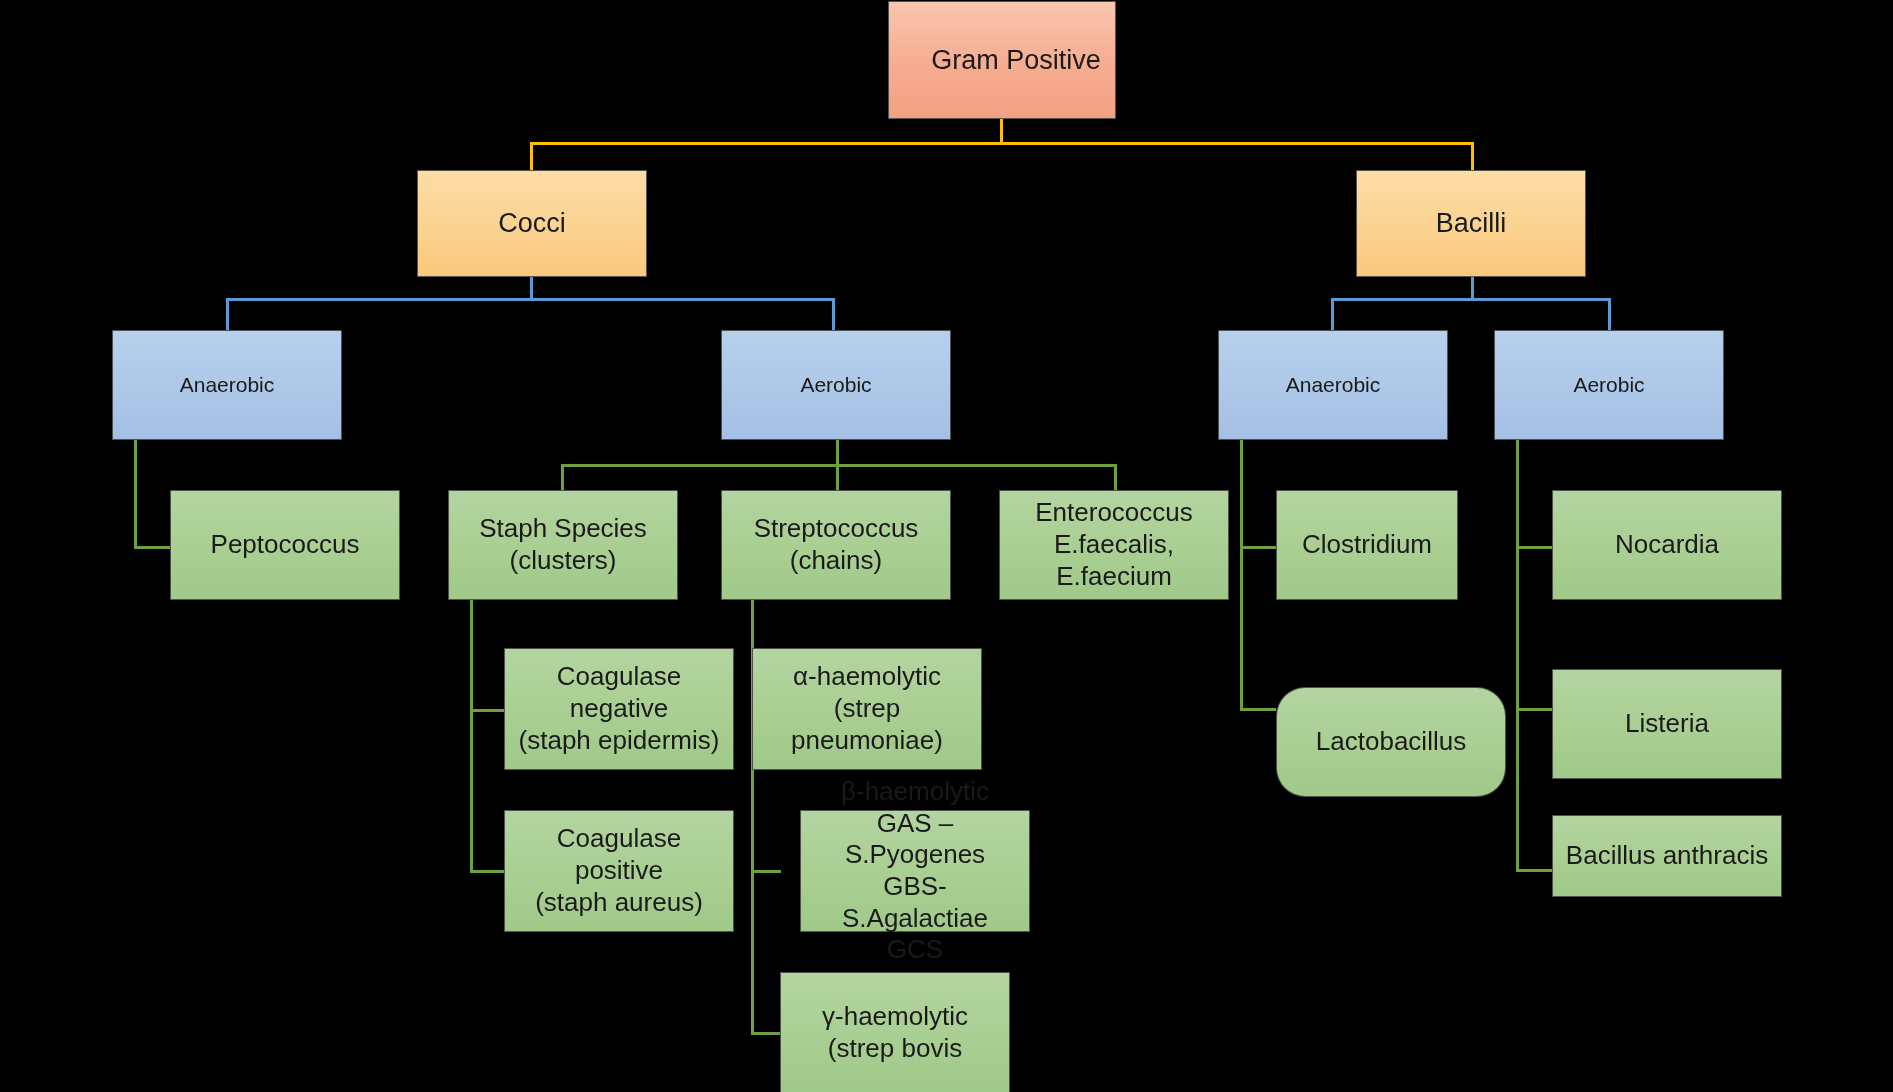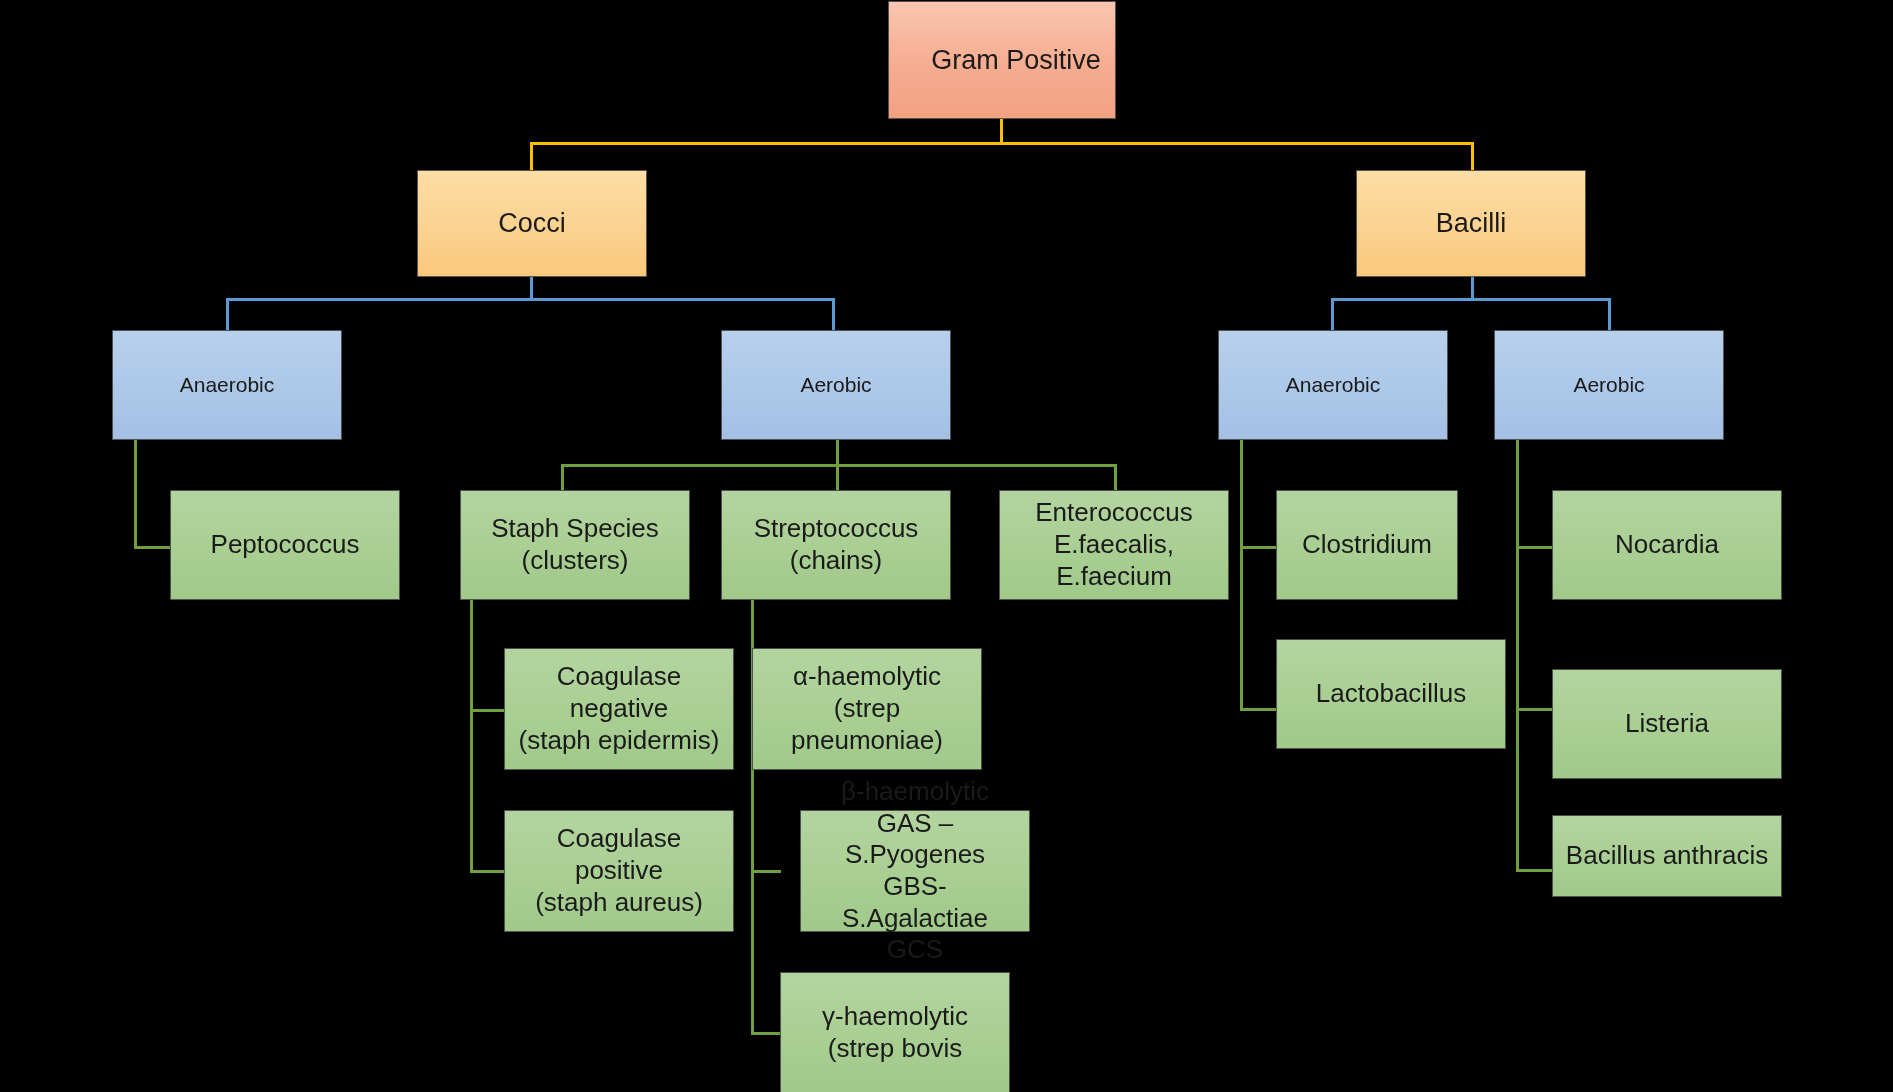--- a/index.html
+++ b/index.html
@@ -127,21 +127,21 @@
   </div>
 
   <div class="node n-level2" style="left:1494px; top:330px; width:230px; height:110px;">
     <span>Aerobic</span>
   </div>
 
   <div class="node n-leaf" style="left:170px; top:490px; width:230px; height:110px;">
     <span>Peptococcus</span>
   </div>
 
-  <div class="node n-leaf" style="left:460px; top:490px; width:230px; height:110px;">
+  <div class="node n-leaf" style="left:448px; top:490px; width:230px; height:110px;">
     <span>Staph Species
 (clusters)</span>
   </div>
 
   <div class="node n-leaf" style="left:721px; top:490px; width:230px; height:110px;">
     <span>Streptococcus
 (chains)</span>
   </div>
 
   <div class="node n-leaf" style="left:999px; top:490px; width:230px; height:110px;">
@@ -173,21 +173,21 @@
 
   <div class="node n-leaf" style="left:780px; top:972px; width:230px; height:122px;">
     <span>γ-haemolytic
 (strep bovis</span>
   </div>
 
   <div class="node n-leaf" style="left:1276px; top:490px; width:182px; height:110px;">
     <span>Clostridium</span>
   </div>
 
-  <div class="node n-leaf" style="left:1276px; top:639px; width:230px; height:110px;">
+  <div class="node n-leaf" style="left:1276px; top:687px; width:230px; height:110px;border-radius:29px;">
     <span>Lactobacillus</span>
   </div>
 
   <div class="node n-leaf" style="left:1552px; top:490px; width:230px; height:110px;">
     <span>Nocardia</span>
   </div>
 
   <div class="node n-leaf" style="left:1552px; top:669px; width:230px; height:110px;">
     <span>Listeria</span>
   </div>

